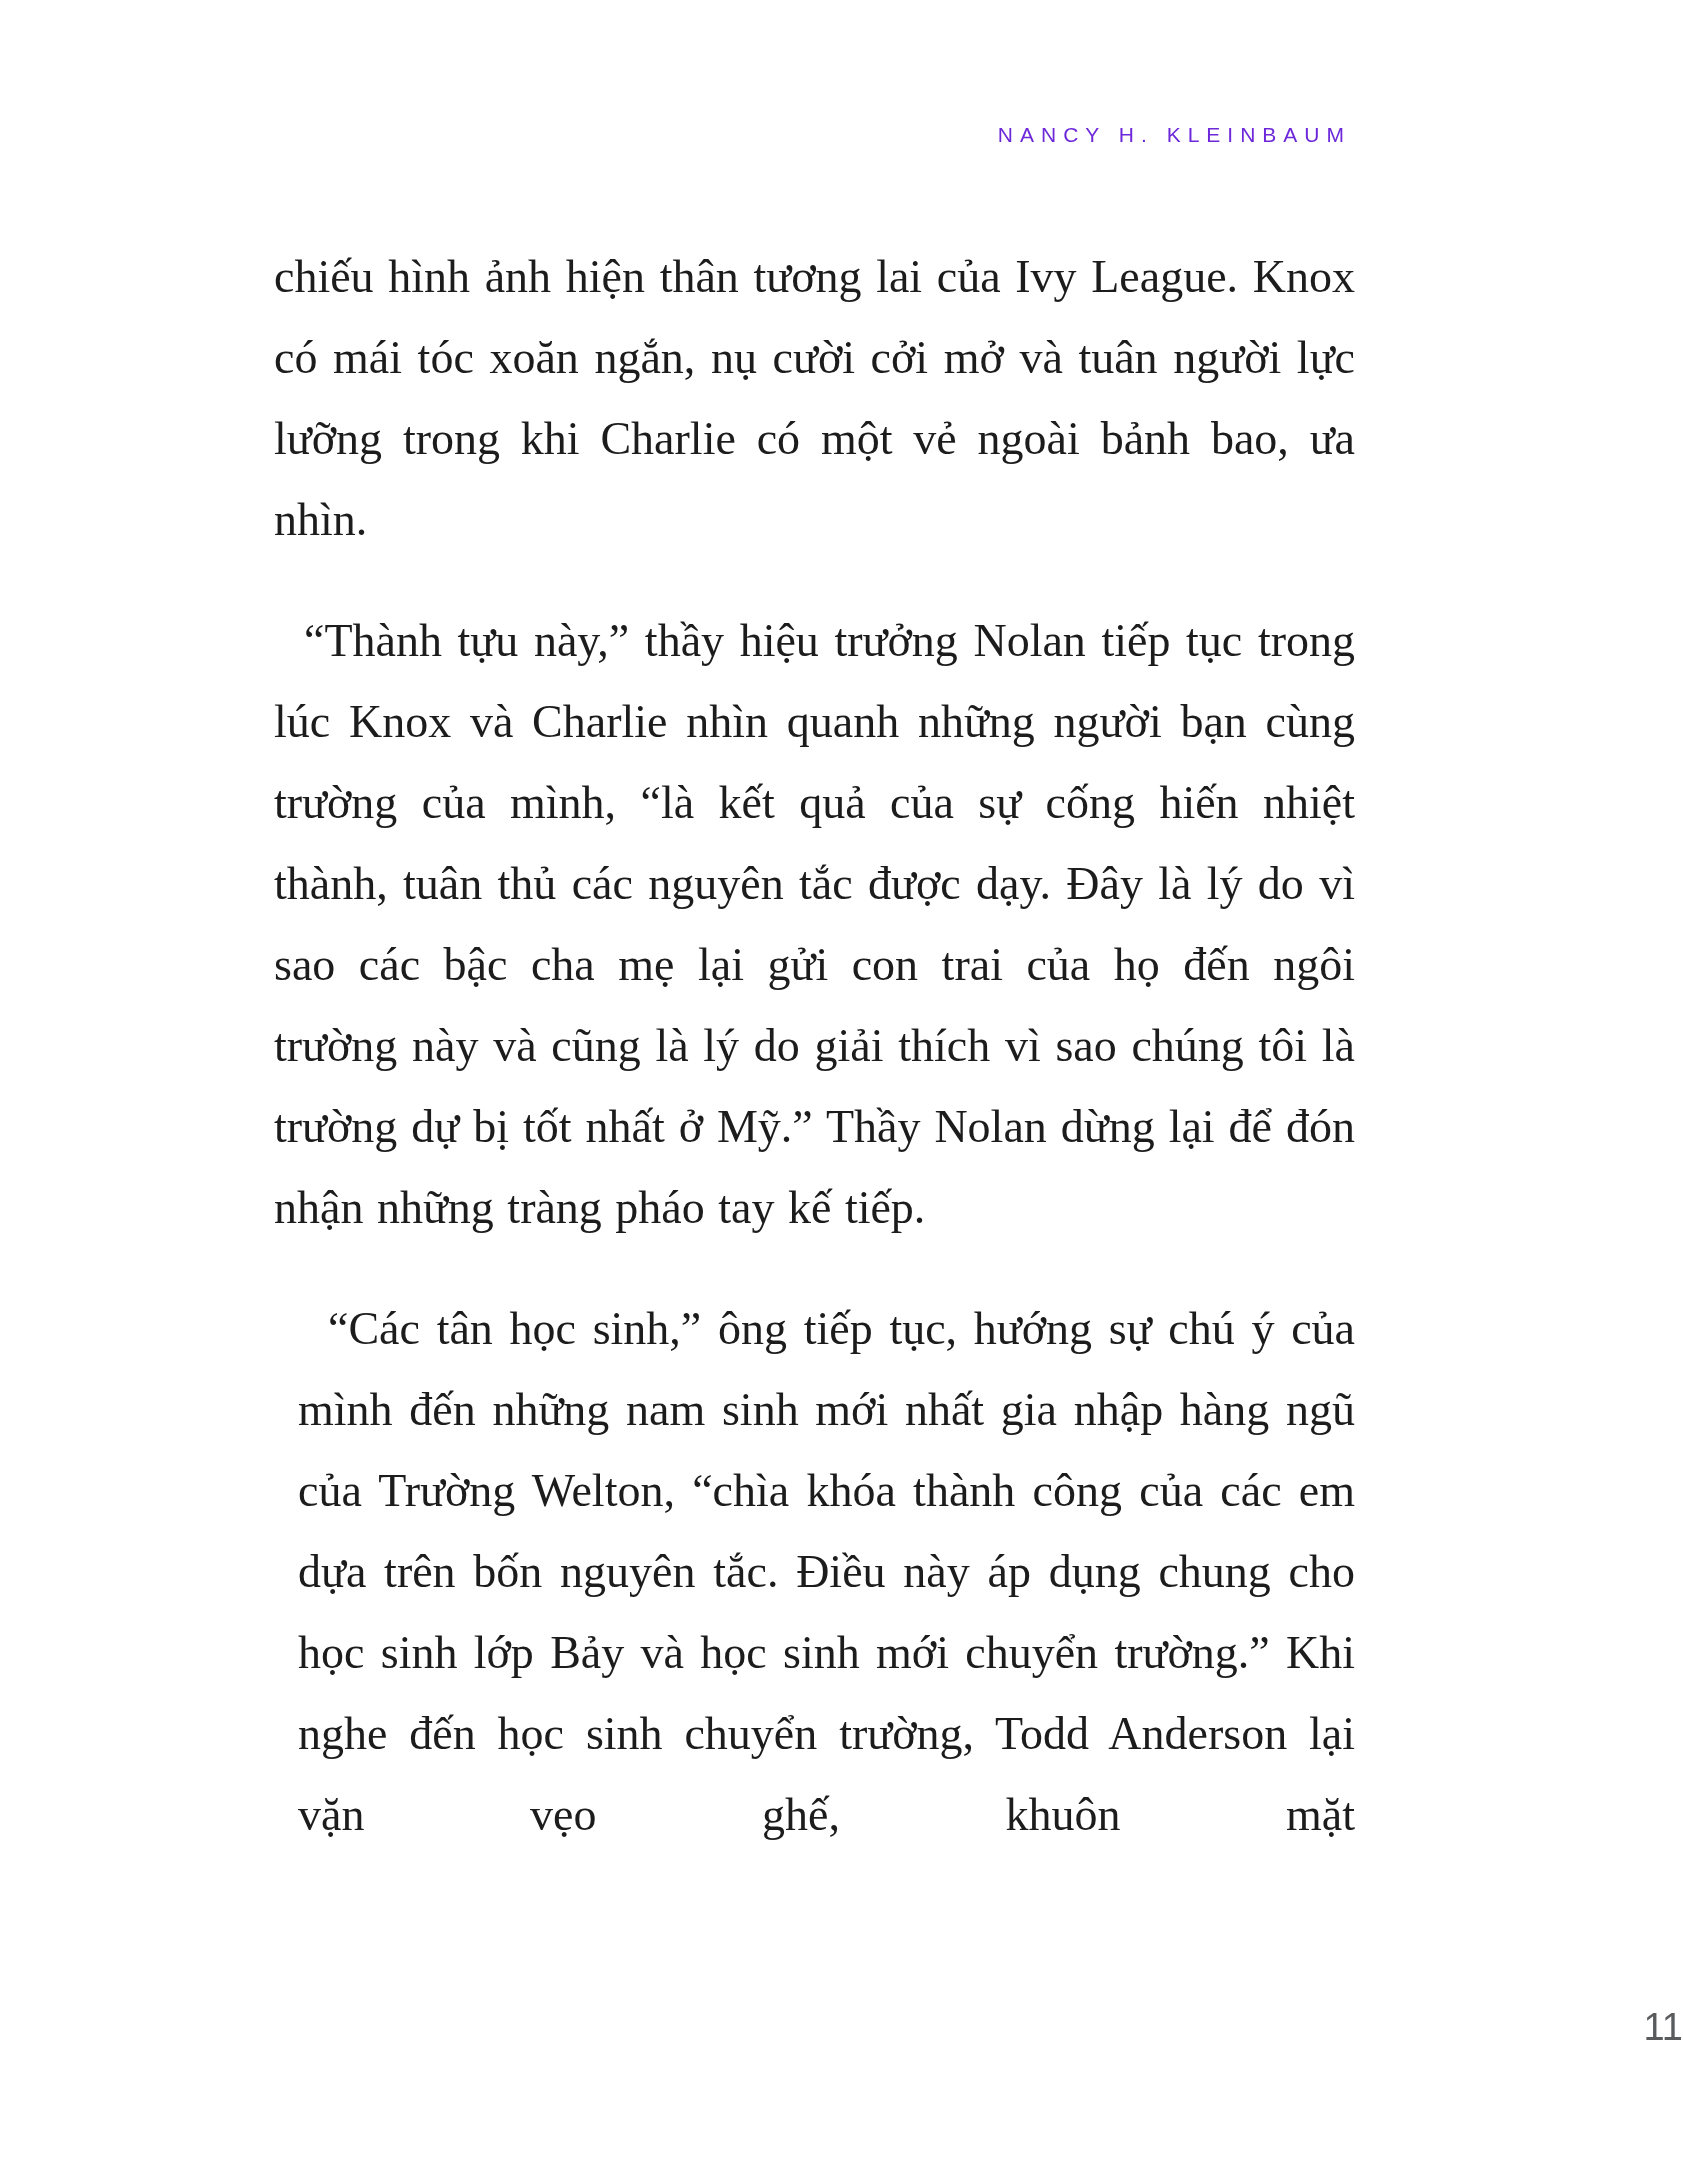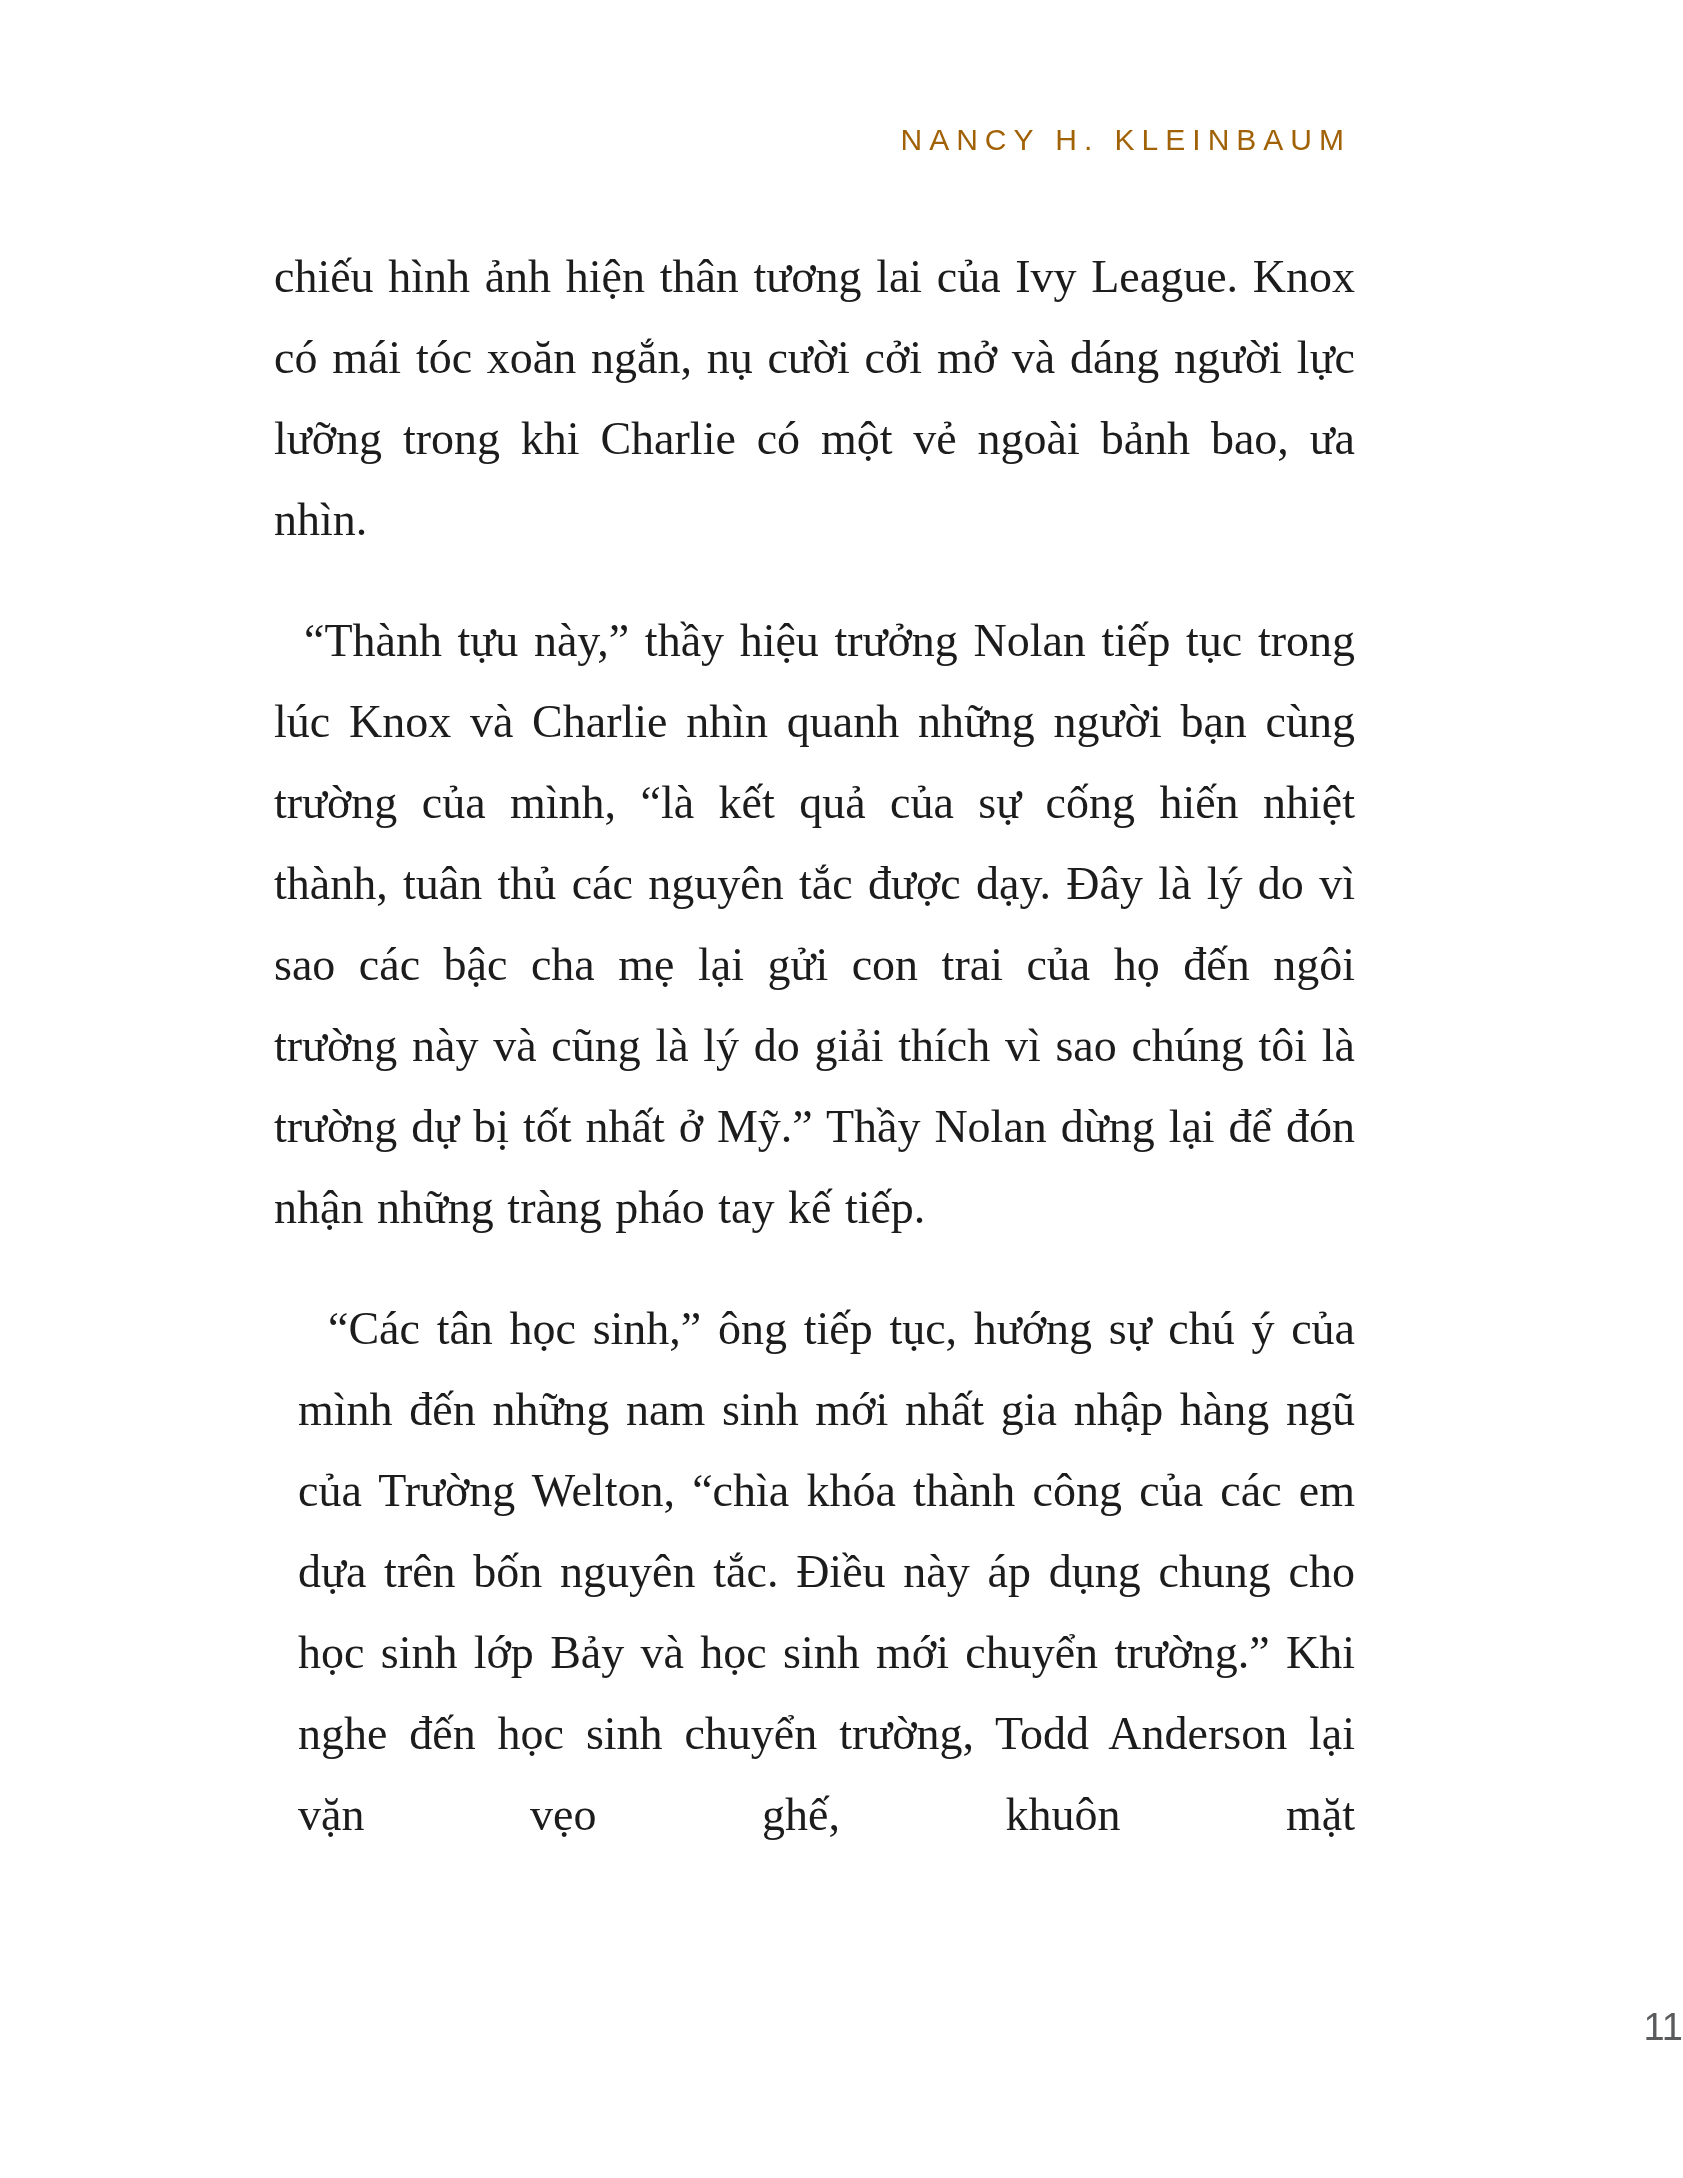--- a/index.html
+++ b/index.html
@@ -14,24 +14,24 @@
     background: #ffffff;
     font-family: "Liberation Serif", serif;
     color: #1c1c1c;
     overflow: hidden;
   }
   .running-header {
     position: absolute;
     top: 123px;
     right: 332px;
     font-family: "Liberation Sans", sans-serif;
-    font-size: 30px;
+    font-size: 21px;
     font-weight: 400;
     letter-spacing: 7px;
-    color: #a16207;
+    color: #6d28d9;
     white-space: nowrap;
   }
   .text-block {
     position: absolute;
     left: 274px;
     top: 236px;
     width: 1081px;
   }
   .paragraph {
     font-size: 46px;
@@ -60,21 +60,21 @@
   }
 </style>
 </head>
 <body>
 
 <div class="page">
 
   <div class="running-header">NANCY H. KLEINBAUM</div>
 
   <div class="text-block">
-    <p class="paragraph">chiếu hình ảnh hiện thân tương lai của Ivy League. Knox có mái tóc xoăn ngắn, nụ cười cởi mở và dáng người lực lưỡng trong khi Charlie có một vẻ ngoài bảnh bao, ưa nhìn.</p>
+    <p class="paragraph">chiếu hình ảnh hiện thân tương lai của Ivy League. Knox có mái tóc xoăn ngắn, nụ cười cởi mở và tuân người lực lưỡng trong khi Charlie có một vẻ ngoài bảnh bao, ưa nhìn.</p>
     <p class="paragraph indented">“Thành tựu này,” thầy hiệu trưởng Nolan tiếp tục trong lúc Knox và Charlie nhìn quanh những người bạn cùng trường của mình, “là kết quả của sự cống hiến nhiệt thành, tuân thủ các nguyên tắc được dạy. Đây là lý do vì sao các bậc cha mẹ lại gửi con trai của họ đến ngôi trường này và cũng là lý do giải thích vì sao chúng tôi là trường dự bị tốt nhất ở Mỹ.” Thầy Nolan dừng lại để đón nhận những tràng pháo tay kế tiếp.</p>
     <p class="paragraph indented continues">“Các tân học sinh,” ông tiếp tục, hướng sự chú ý của mình đến những nam sinh mới nhất gia nhập hàng ngũ của Trường Welton, “chìa khóa thành công của các em dựa trên bốn nguyên tắc. Điều này áp dụng chung cho học sinh lớp Bảy và học sinh mới chuyển trường.” Khi nghe đến học sinh chuyển trường, Todd Anderson lại vặn vẹo ghế, khuôn mặt</p>
   </div>
 
   <div class="page-number">11</div>
 
 </div>
 
 
 </body></html>

